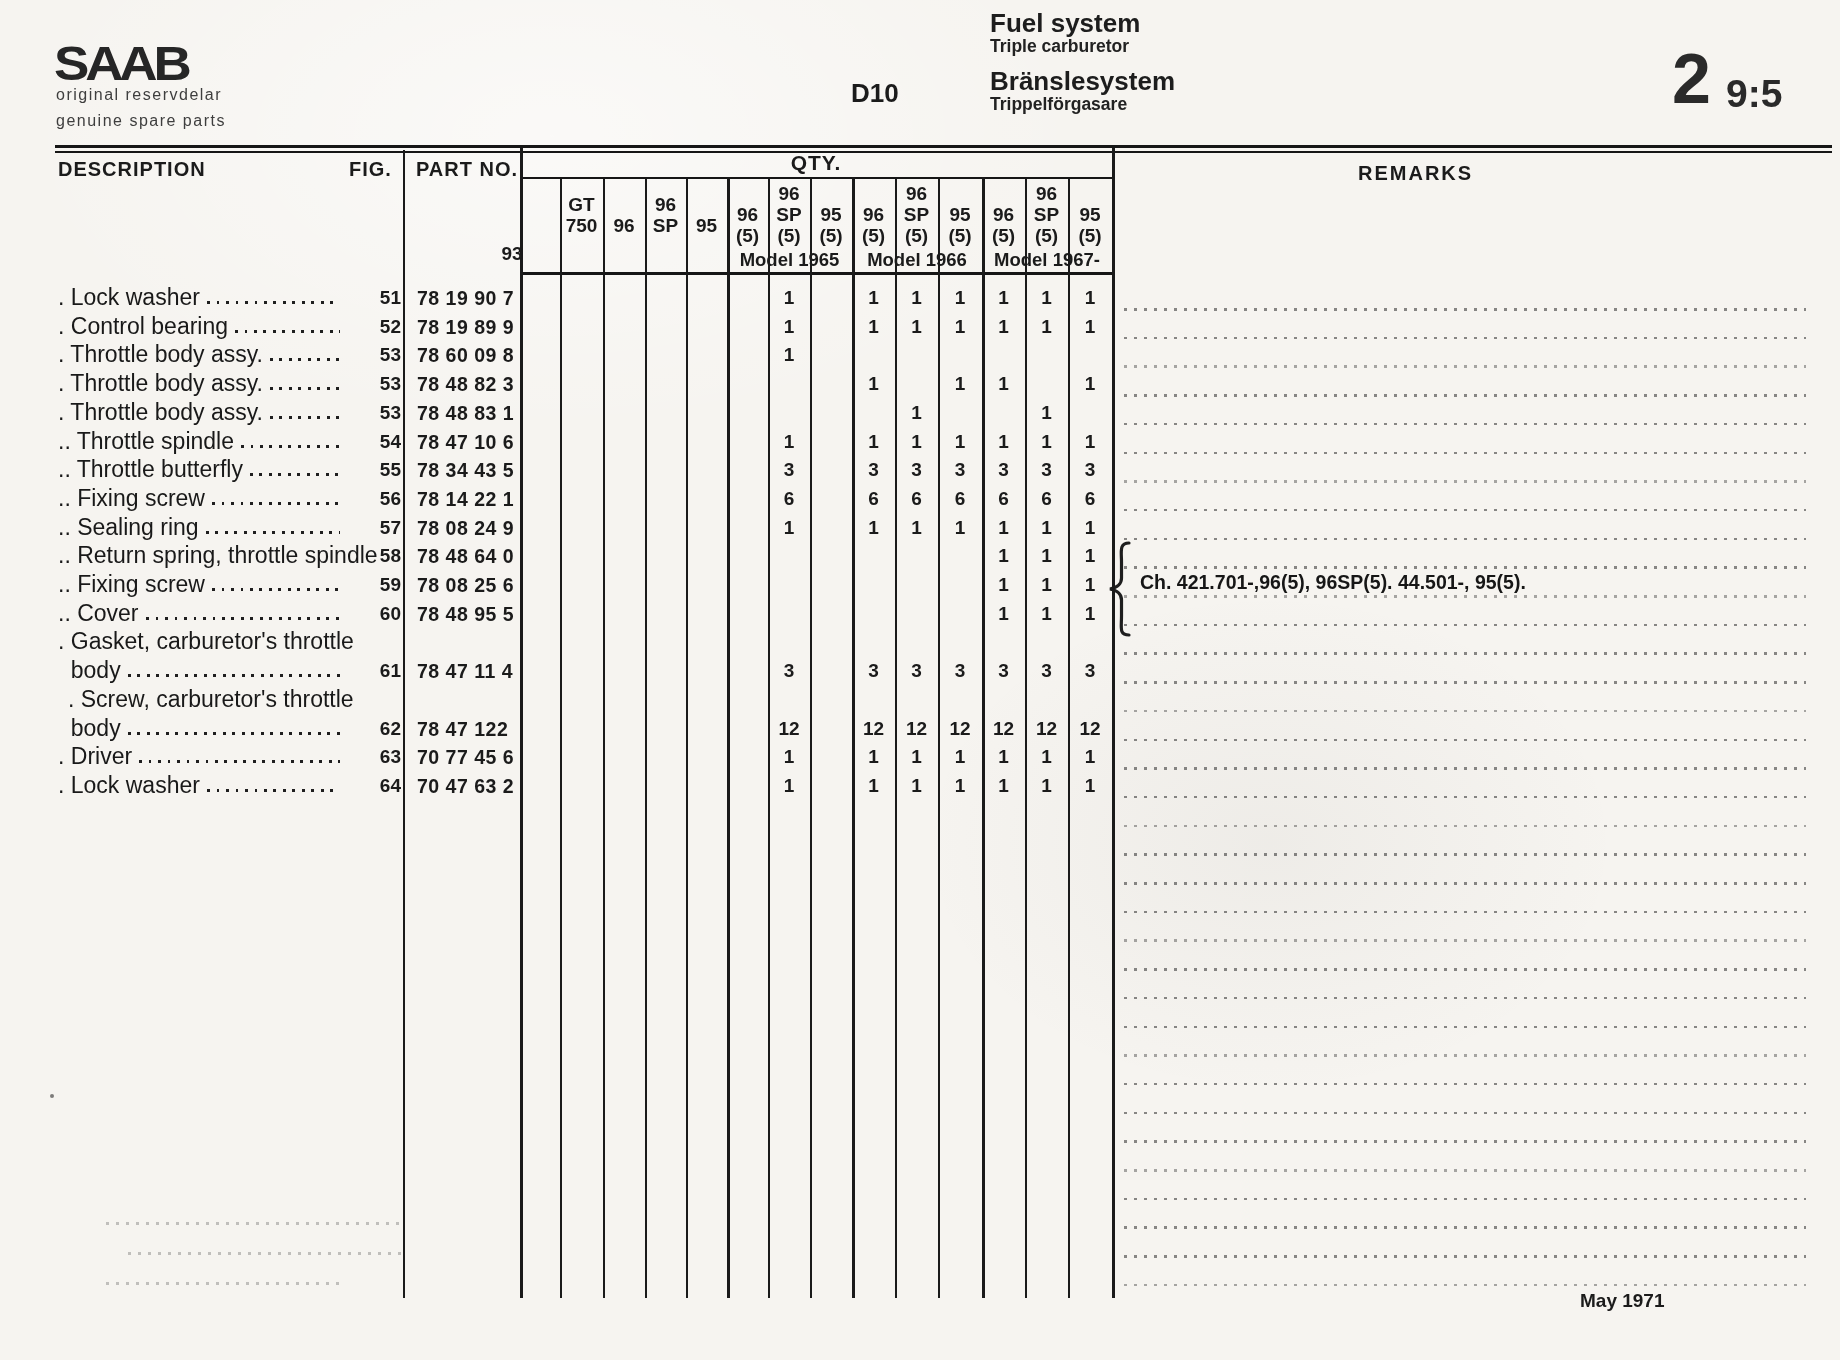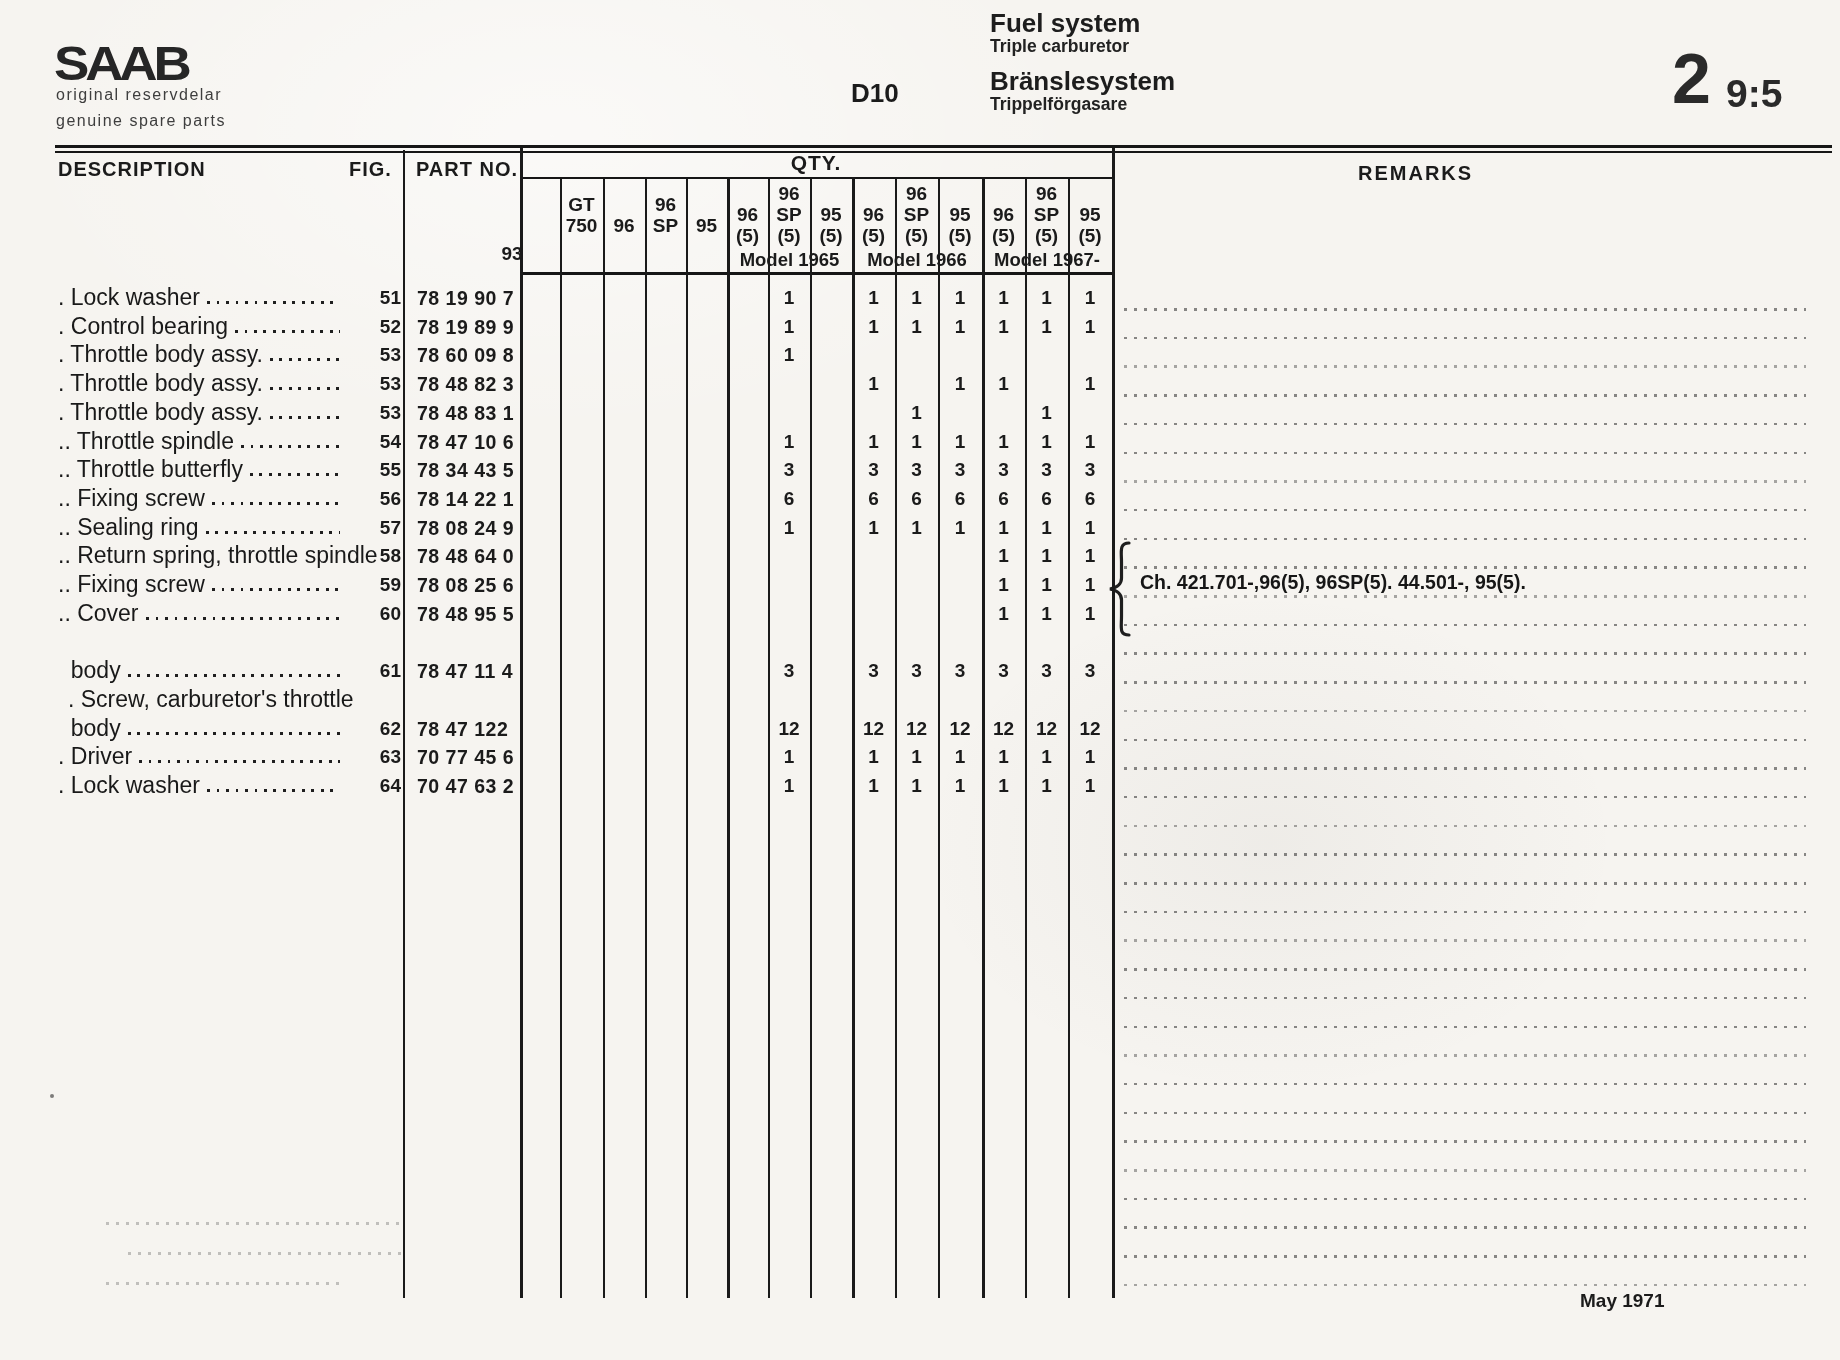--- a/index.html
+++ b/index.html
@@ -305,20 +305,25 @@
       <div class="desc-wrap">
         <span class="desc-text">.. Cover</span>
         <span class="leader"></span>
       </div>
       <div class="fig">60</div>
       <div class="part">78 48 95 5</div>
       <div class="qty" style="left: 927px; width: 43px;">1</div>
       <div class="qty" style="left: 970px; width: 43px;">1</div>
       <div class="qty" style="left: 1013px; width: 44px;">1</div>
     </div>
+    <div class="trow" style="left: 55px; top: 629.4px; width: 1060px;">
+      <div class="desc-wrap">
+        <span class="desc-text">. Gasket, carburetor's throttle</span>
+      </div>
+    </div>
     <div class="trow" style="left: 55px; top: 658.1px; width: 1060px;">
       <div class="desc-wrap">
         <span class="desc-text">  body</span>
         <span class="leader"></span>
       </div>
       <div class="fig">61</div>
       <div class="part">78 47 11 4</div>
       <div class="qty" style="left: 713px; width: 42px;">3</div>
       <div class="qty" style="left: 797px; width: 43px;">3</div>
       <div class="qty" style="left: 840px; width: 43px;">3</div>

